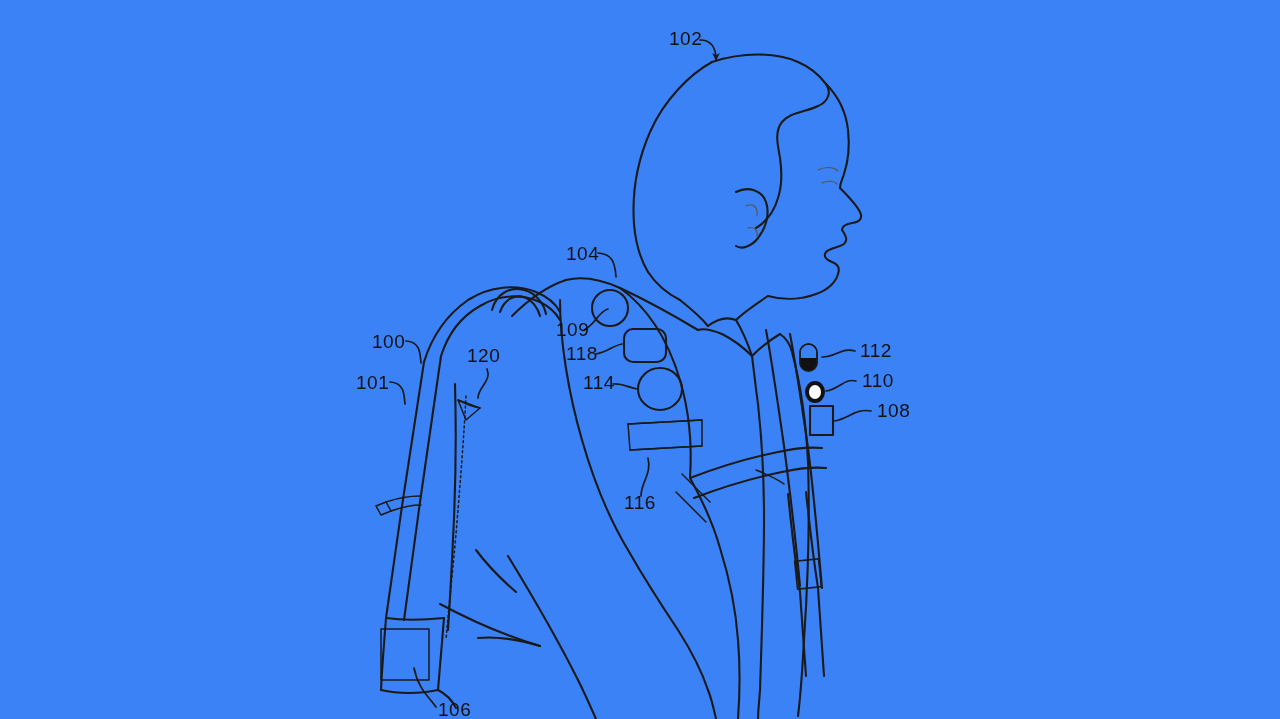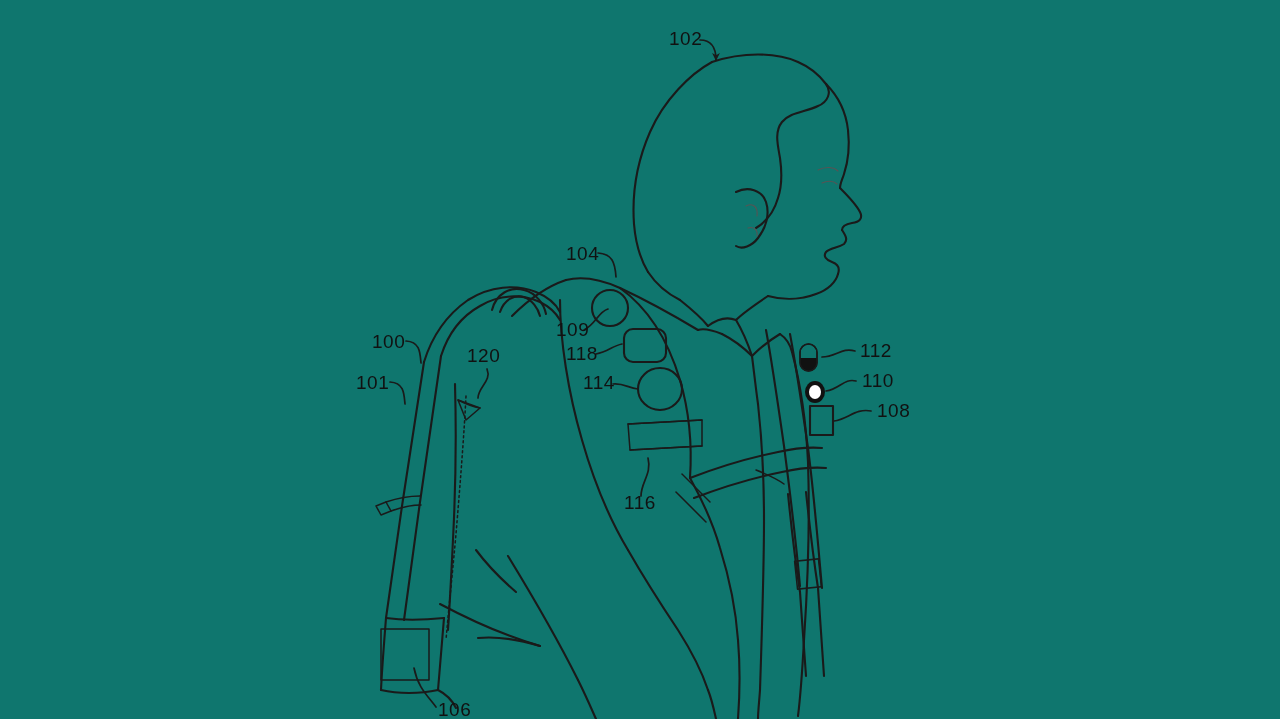--- a/index.html
+++ b/index.html
@@ -10,21 +10,21 @@
   body {
     width: 1280px;
     height: 719px;
     overflow: hidden;
     font-family: "Liberation Sans", sans-serif;
   }
   #figure-root {
     position: relative;
     width: 1280px;
     height: 719px;
-    background: #0f766e;
+    background: #3b82f6;
   }
   #patent-svg {
     position: absolute;
     left: 0;
     top: 0;
     width: 1280px;
     height: 719px;
     display: block;
   }
   .ink {

